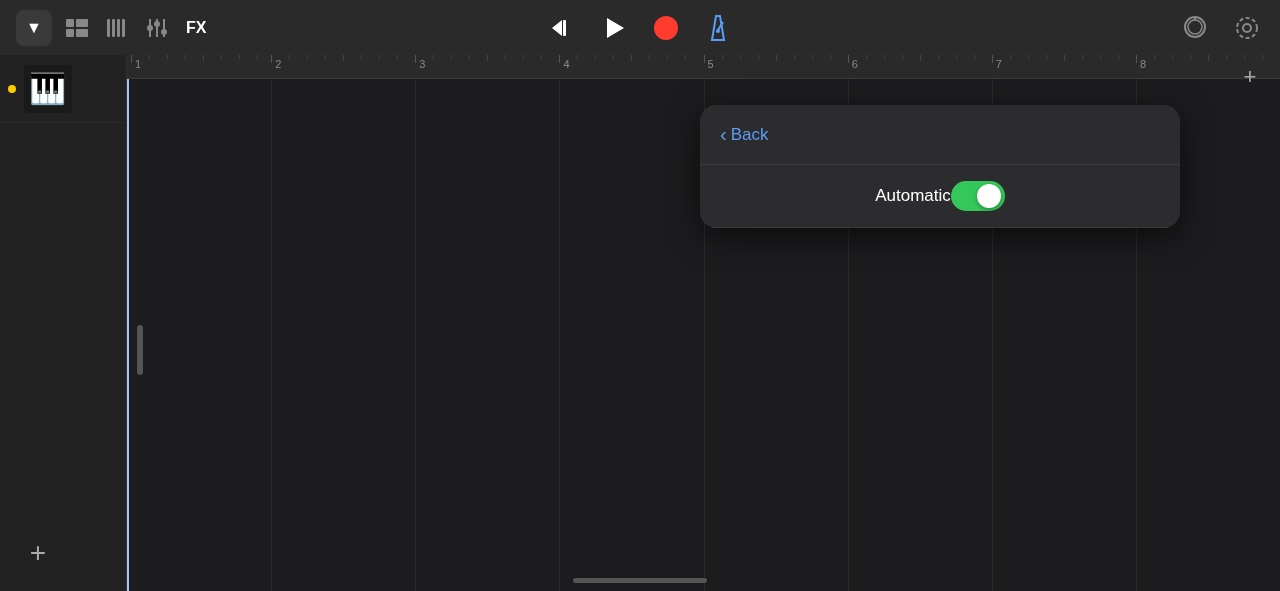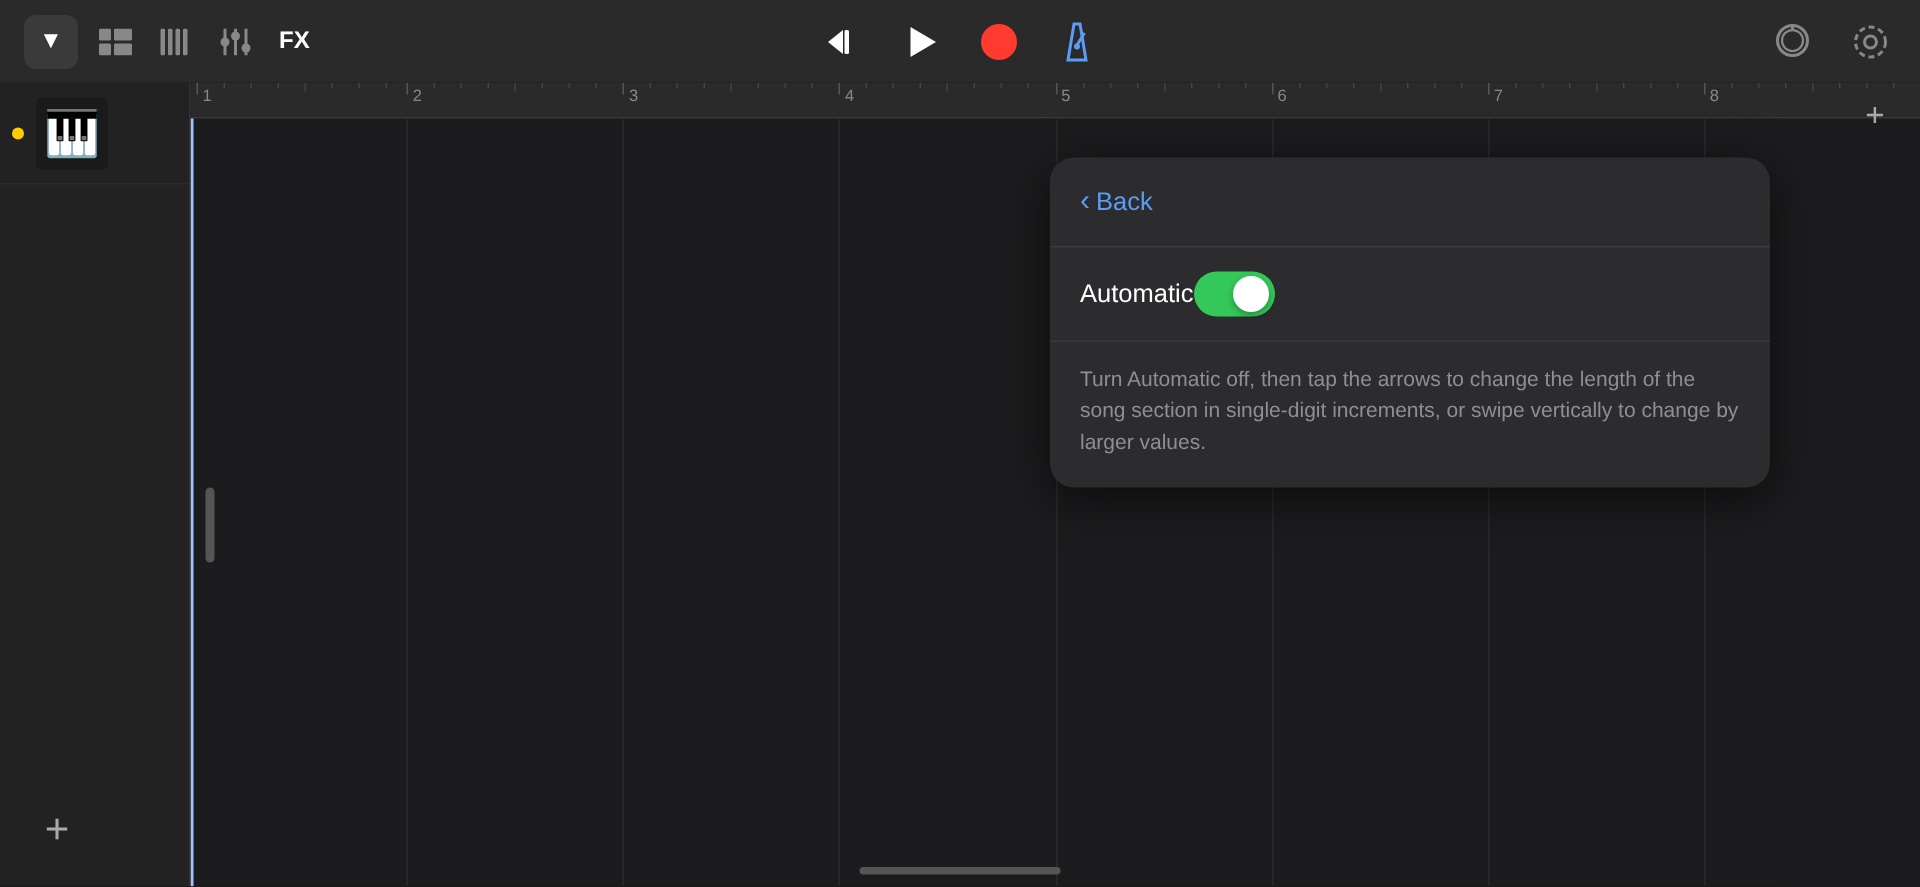--- a/index.html
+++ b/index.html
@@ -276,21 +276,21 @@
       margin-right: 60px; 
     }
 
     .popup-body {
       padding: 0;
     }
 
     .setting-row {
       display: flex;
       align-items: center;
-      justify-content: flex-start;
+      justify-content: center;
       padding: 16px 20px;
       border-bottom: 1px solid #3a3a3a;
     }
 
     .setting-label {
       color: #fff;
       font-size: 17px;
     }
 
     
@@ -598,21 +598,18 @@
       <div class="setting-row">
         <span class="setting-label">Automatic</span>
 
         <div class="toggle-container">
           <div class="toggle-track">
             <div class="toggle-thumb"></div>
           </div>
         </div>
       </div>
 
-      <div class="description-row">
-        <p class="description-text">Turn Automatic off, then tap the arrows to change the length of the song section in single-digit increments, or swipe vertically to change by larger values.</p>
-      </div>
 
     </div>
   </div>
 </div>
 
 <div class="home-indicator"></div>
 
 </body></html>

